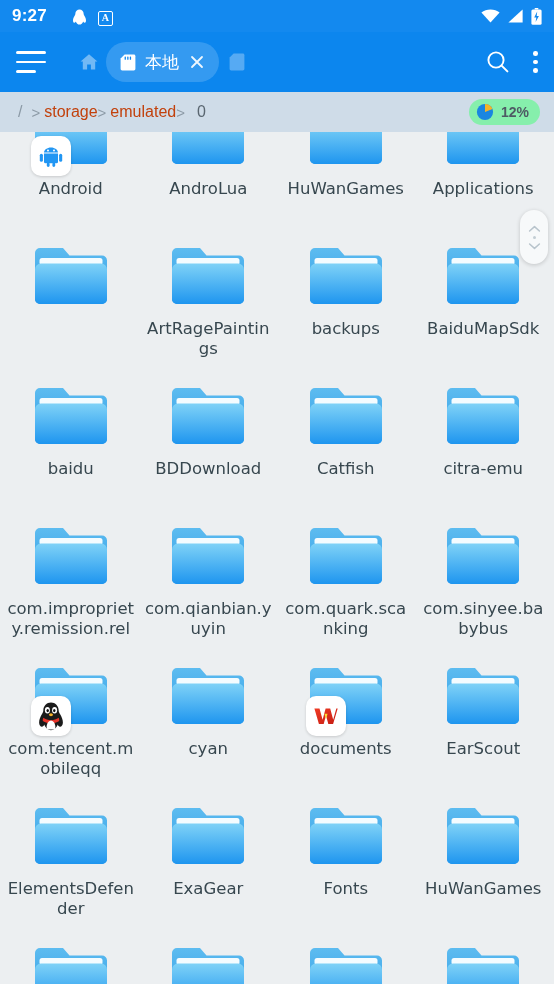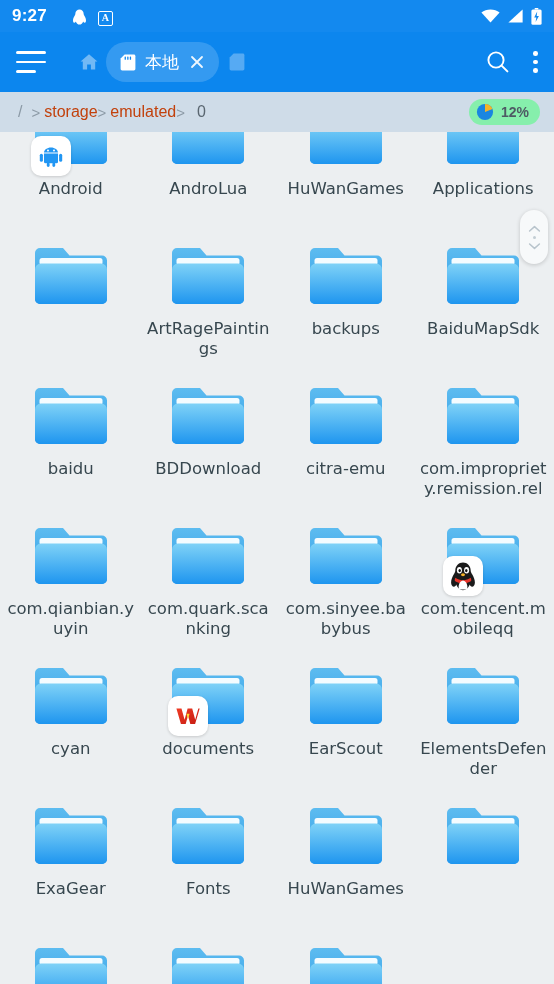--- a/index.html
+++ b/index.html
@@ -523,20 +523,41 @@
         </defs>
         <path fill="url(#fbk9)" d="M7 2h23l6.5 7.5H69a5 5 0 0 1 5 5V53a5 5 0 0 1-5 5H7a5 5 0 0 1-5-5V7a5 5 0 0 1 5-5z"></path>
         <rect x="6.5" y="12" width="63" height="7" rx="2.5" fill="#f4fcff"></rect>
         <path fill="url(#ffr9)" d="M8 17.5h60a6 6 0 0 1 6 6V53a5 5 0 0 1-5 5H7a5 5 0 0 1-5-5V23.5a6 6 0 0 1 6-6z"></path>
       </svg>
 
     </div>
     <div class="cell-label">BDDownload</div>
   </div>
 
+  <div class="cell">
+    <div class="icon-area">
+      <svg class="folder" viewBox="0 0 76 62">
+        <defs>
+          <linearGradient id="fbk10" x1="0" y1="0" x2="0" y2="1">
+            <stop offset="0" stop-color="#5dbcf0"></stop>
+                <stop offset="1" stop-color="#2f9ae5"></stop>
+          </linearGradient>
+          <linearGradient id="ffr10" x1="0" y1="0" x2="0" y2="1">
+            <stop offset="0" stop-color="#7fd2f7"></stop>
+                <stop offset="1" stop-color="#1e95ef"></stop>
+          </linearGradient>
+        </defs>
+        <path fill="url(#fbk10)" d="M7 2h23l6.5 7.5H69a5 5 0 0 1 5 5V53a5 5 0 0 1-5 5H7a5 5 0 0 1-5-5V7a5 5 0 0 1 5-5z"></path>
+        <rect x="6.5" y="12" width="63" height="7" rx="2.5" fill="#f4fcff"></rect>
+        <path fill="url(#ffr10)" d="M8 17.5h60a6 6 0 0 1 6 6V53a5 5 0 0 1-5 5H7a5 5 0 0 1-5-5V23.5a6 6 0 0 1 6-6z"></path>
+      </svg>
+
+    </div>
+    <div class="cell-label">Catfish</div>
+  </div>
 
   <div class="cell">
     <div class="icon-area">
       <svg class="folder" viewBox="0 0 76 62">
         <defs>
           <linearGradient id="fbk11" x1="0" y1="0" x2="0" y2="1">
             <stop offset="0" stop-color="#5dbcf0"></stop>
                 <stop offset="1" stop-color="#2f9ae5"></stop>
           </linearGradient>
           <linearGradient id="ffr11" x1="0" y1="0" x2="0" y2="1">

